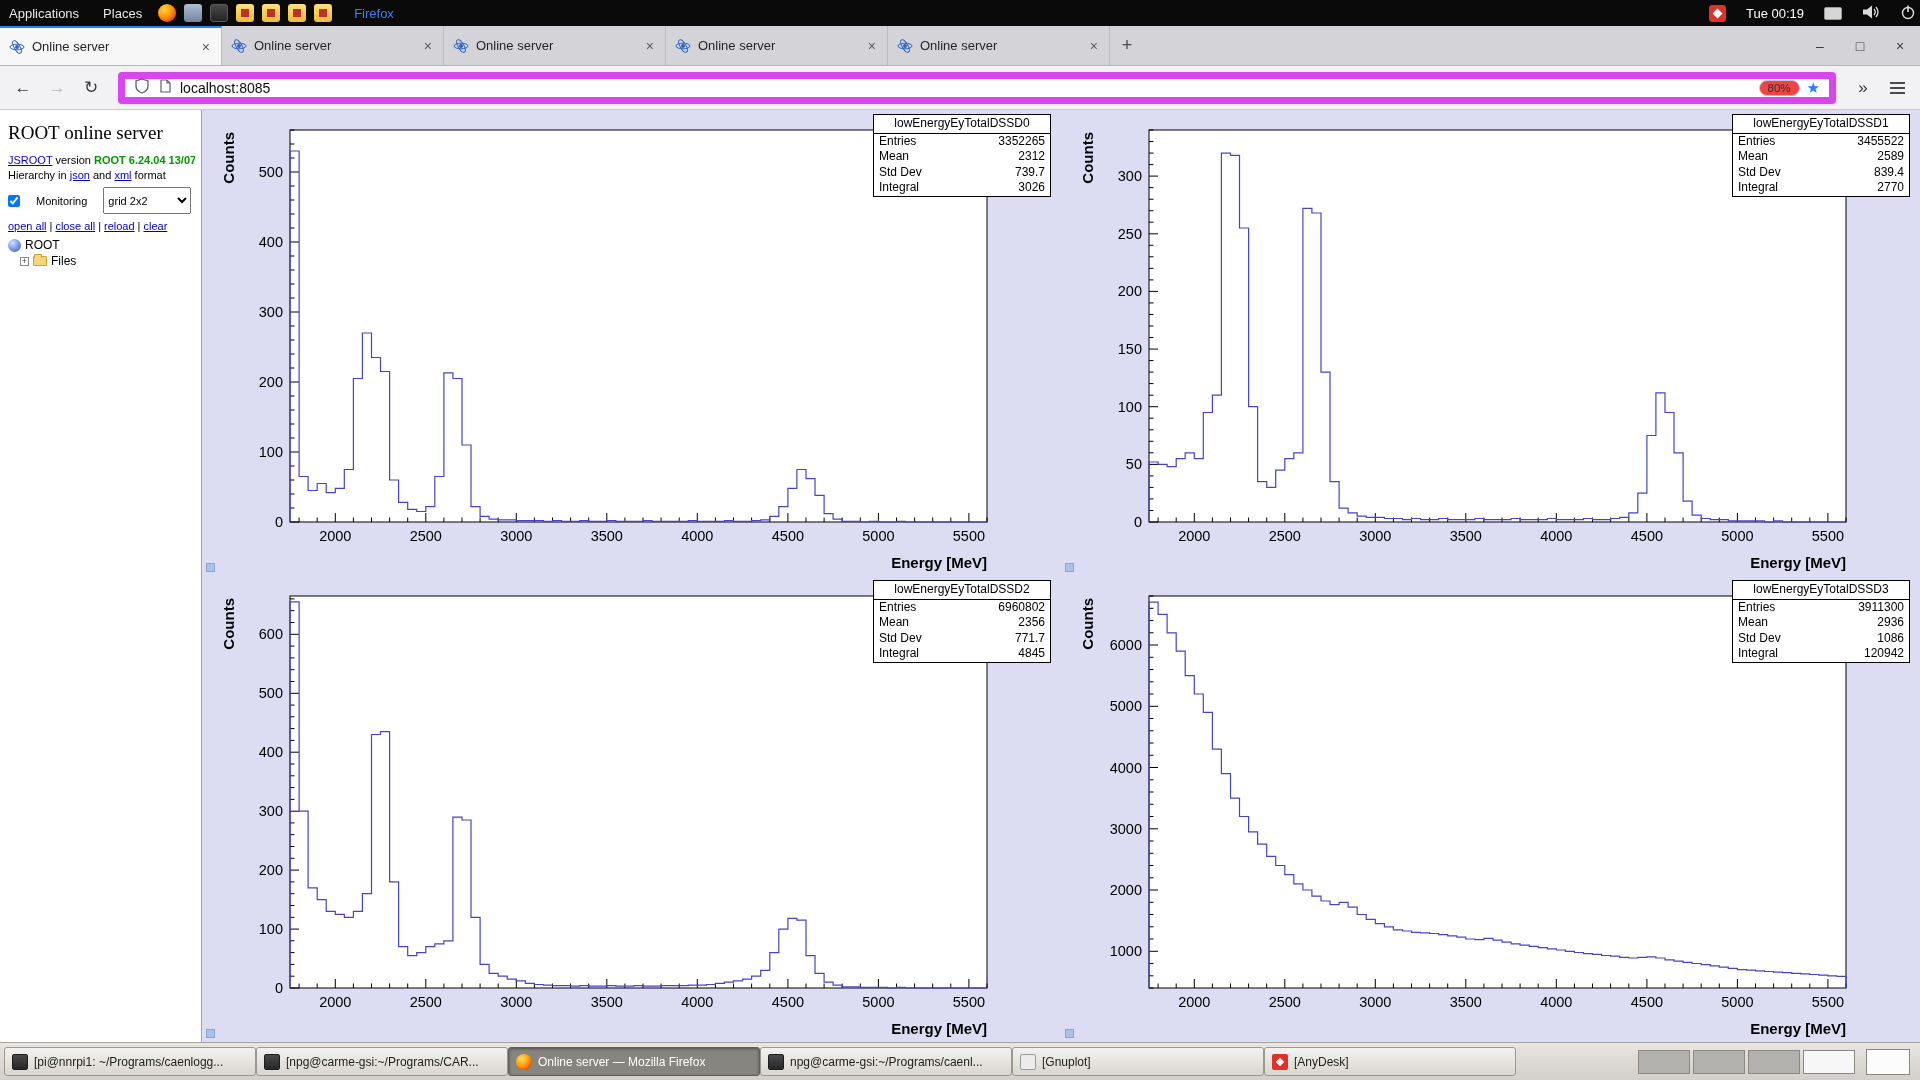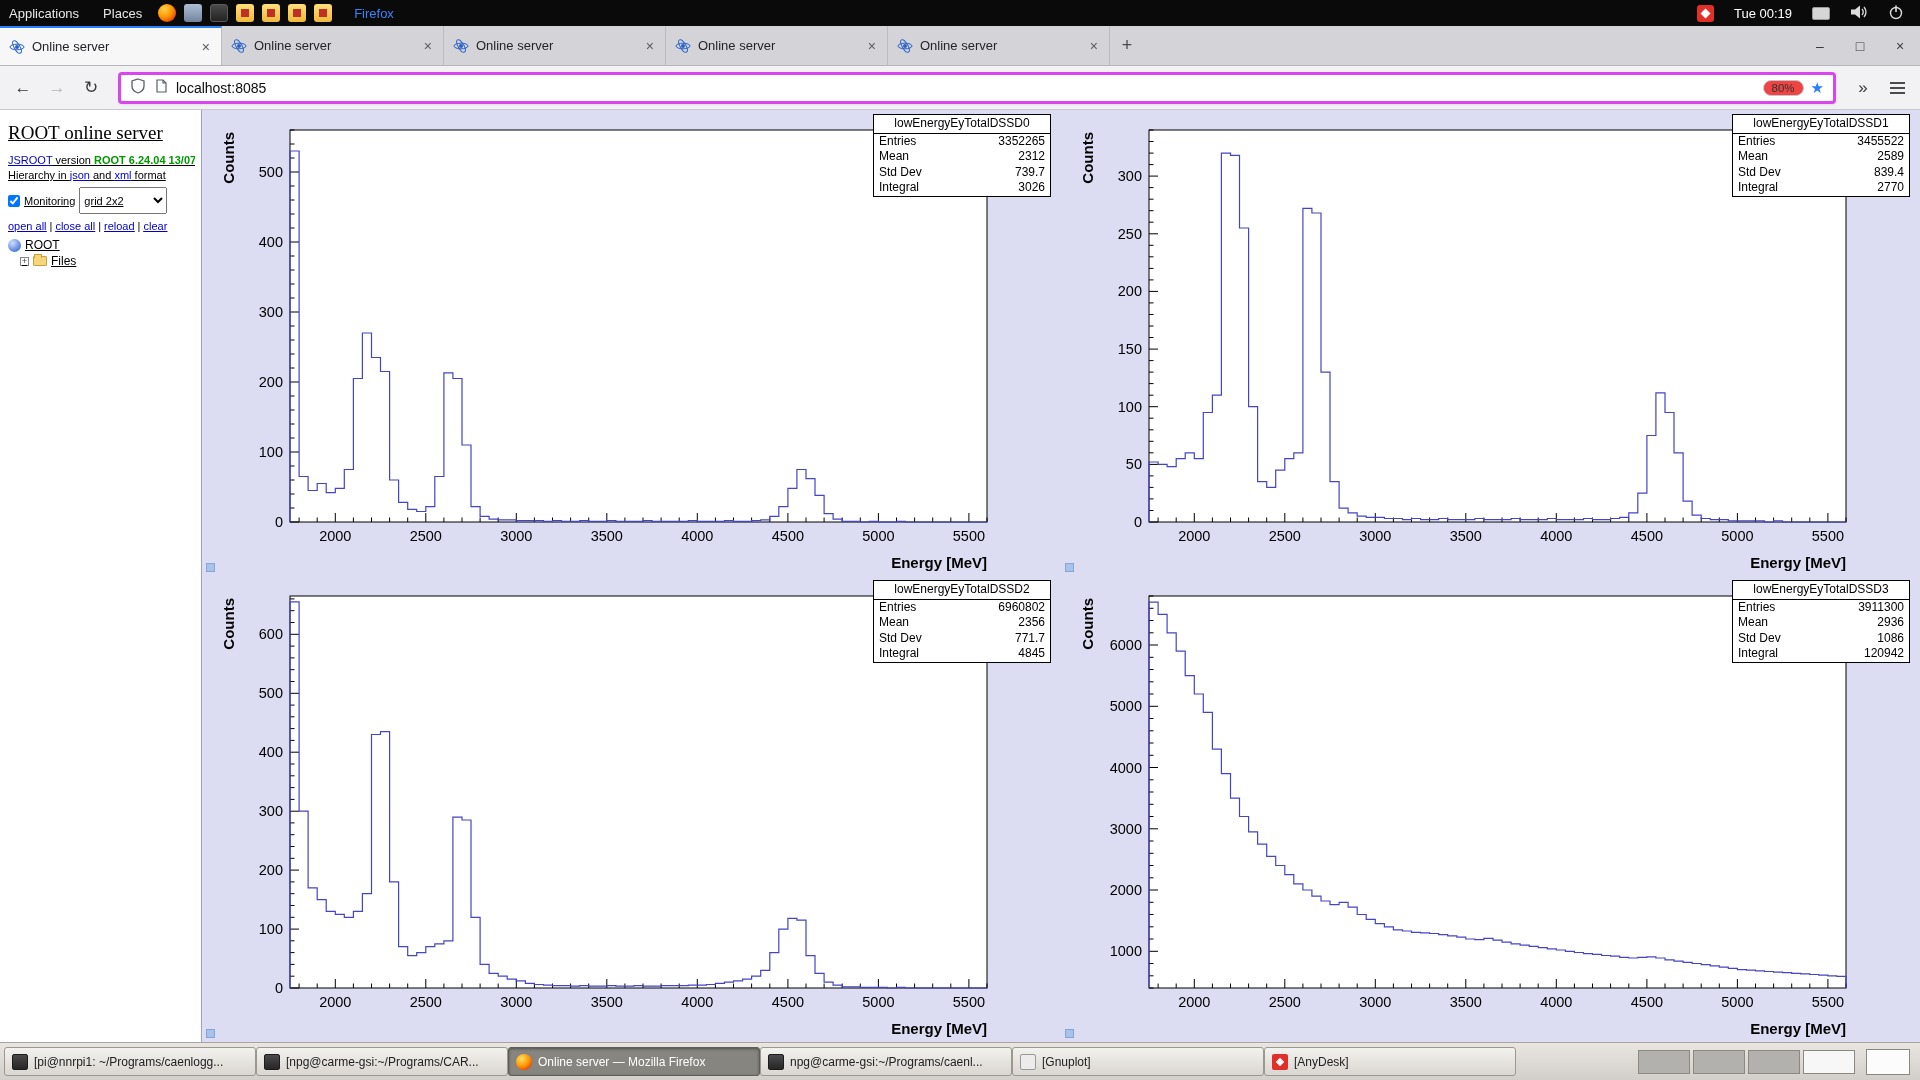--- a/index.html
+++ b/index.html
@@ -3,21 +3,21 @@
 <meta charset="utf-8">
 <style>
   * { margin:0; padding:0; box-sizing:border-box; }
   html,body { width:1920px; height:1080px; overflow:hidden; font-family:"Liberation Sans",sans-serif; background:#fff; }
   .screen { width:1920px; height:1080px; display:flex; flex-direction:column; }
 
   
   .topbar { height:26px; background:#0a0a0a; color:#e8e8e8; display:flex; align-items:center; font-size:13px; flex:0 0 26px; }
   .tb-left, .tb-right { display:flex; align-items:center; gap:8px; }
   .tb-left { padding-left:1px; }
-  .tb-right { margin-left:auto; padding-right:16px; gap:20px; }
+  .tb-right { margin-left:auto; padding-right:4px; gap:20px; }
   .tb-menu { padding:0 8px; cursor:default; }
   .tb-app { margin-left:14px; color:#3b82f6; }
   .tb-ico { display:inline-block; width:18px; height:18px; }
   .tb-ico.ff { border-radius:50%; background:radial-gradient(circle at 35% 30%, #ffd24a, #ff9500 45%, #e3350d 85%); }
   .tb-ico.files { border-radius:3px; background:linear-gradient(#aebdd2,#73859e); }
   .tb-ico.term { border-radius:3px; background:linear-gradient(#4a4a4a,#232323); border:1px solid #5a5a5a; }
   .tb-ico.math { border-radius:3px; background:linear-gradient(#ffe07a,#efb93a); position:relative; }
   .tb-ico.math::after { content:""; position:absolute; left:5px; top:5px; width:8px; height:8px; background:#c03028; }
   .tb-ico.anydesk { border-radius:3px; background:#e0302a; position:relative; width:17px; height:17px; }
   .tb-ico.anydesk::after { content:""; position:absolute; left:5px; top:5px; width:7px; height:7px; background:#fff; transform:rotate(45deg); }
@@ -31,35 +31,35 @@
   .tab-title { flex:1; overflow:hidden; white-space:nowrap; text-overflow:ellipsis; }
   .tab-close { color:#5a5a60; font-size:14px; padding:0 2px; }
   .favicon { width:16px; height:16px; flex:0 0 16px; }
   .new-tab { width:34px; display:flex; align-items:center; justify-content:center; font-size:18px; color:#4a4a50; }
   .win-controls { margin-left:auto; display:flex; align-items:center; }
   .win-controls span { width:40px; text-align:center; font-size:14px; color:#3a3a40; }
 
   .navbar { height:44px; background:#f2f2f4; display:flex; align-items:center; padding:0 8px; gap:4px; flex:0 0 44px; border-bottom:1px solid #c9c9cd; }
   .nav-btn { width:30px; text-align:center; font-size:17px; color:#383838; }
   .nav-btn.fwd { color:#b4b4b8; }
-  .urlbar { flex:1; height:32px; margin:0 8px; background:#fff; border:3px solid #d946ef; border-radius:4px; display:flex; align-items:center; padding:0 9px; gap:7px; box-shadow:0 1px 2px rgba(0,0,0,.08); }
+  .urlbar { flex:1; height:32px; margin:0 8px; background:#fff; border:7px solid #d946ef; border-radius:4px; display:flex; align-items:center; padding:0 9px; gap:7px; box-shadow:0 1px 2px rgba(0,0,0,.08); }
   .url-text { font-size:14px; color:#0c0c0d; flex:1; }
   .zoom { font-size:11.5px; color:#333; border:1px solid #c6c6ca; border-radius:10px; padding:1px 8px; background:#ef4444; }
   .star { color:#2a7fff; font-size:15px; }
   .hamburger { width:30px; height:30px; display:flex; align-items:center; justify-content:center; }
   .hamburger i { display:block; width:15px; height:2px; background:#4a4a4a; box-shadow:0 5px 0 #4a4a4a, 0 -5px 0 #4a4a4a; }
 
   
-  .content { height:932px; display:flex; flex:0 0 932px; background:#f0abfc;text-decoration:underline; }
+  .content { height:932px; display:flex; flex:0 0 932px; background:#f0abfc; }
   .sidebar { width:202px; flex:0 0 202px; background:#fff; border-right:1px solid #9aa0d8; padding:8px 6px 0 8px; font-size:11px; color:#000; }
   .sb-title { font-family:"Liberation Serif",serif; font-size:19px; margin:4px 0 10px 0; }
   .sb-line { margin:3px 0; white-space:nowrap; overflow:hidden; }
   .sidebar a { color:#0000cc; text-decoration:underline; cursor:pointer; }
   .green { color:#009900; font-weight:bold; }
-  .monitor-row { display:flex; align-items:center; gap:4px; margin:6px 0; }
+  .monitor-row { display:flex; align-items:center; gap:16px; margin:6px 0; }
   .monitor-row input { width:12px; height:12px; }
   .monitor-row select { font-size:11px; width:88px; height:27px; }
   .links .sep { margin:0 3px; color:#000; }
   .tree { margin-top:6px; font-size:12px; }
   .tree-item { display:flex; align-items:center; gap:4px; margin:2px 0; }
   .tree-item.child { margin-left:12px; }
   .ball { width:13px; height:13px; border-radius:50%; background:radial-gradient(circle at 35% 30%, #cfe0ff, #2255cc); display:inline-block; }
   .expander { width:9px; height:9px; border:1px solid #888; font-size:9px; line-height:7px; text-align:center; color:#444; background:#fff; }
   .folder { width:14px; height:10px; background:#f7d57a; border:1px solid #c9a23d; border-radius:1px; position:relative; }
   .folder::before { content:""; position:absolute; top:-3px; left:0; width:6px; height:3px; background:#f7d57a; border:1px solid #c9a23d; border-bottom:none; }

